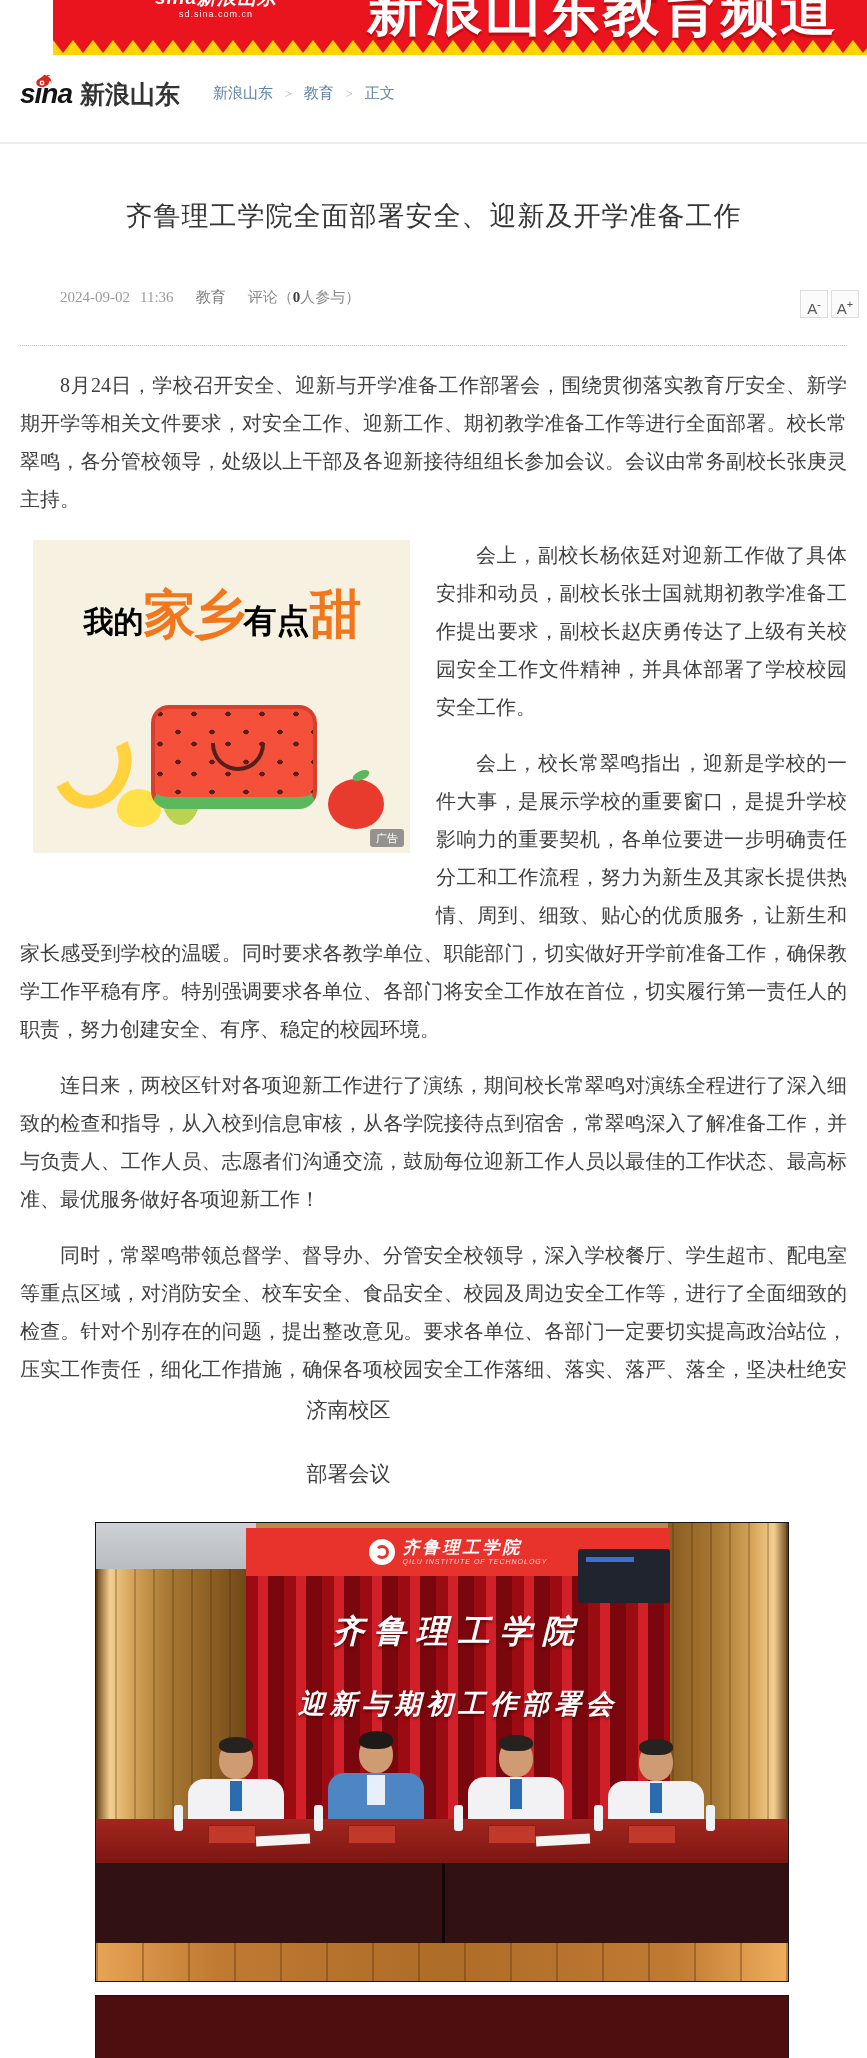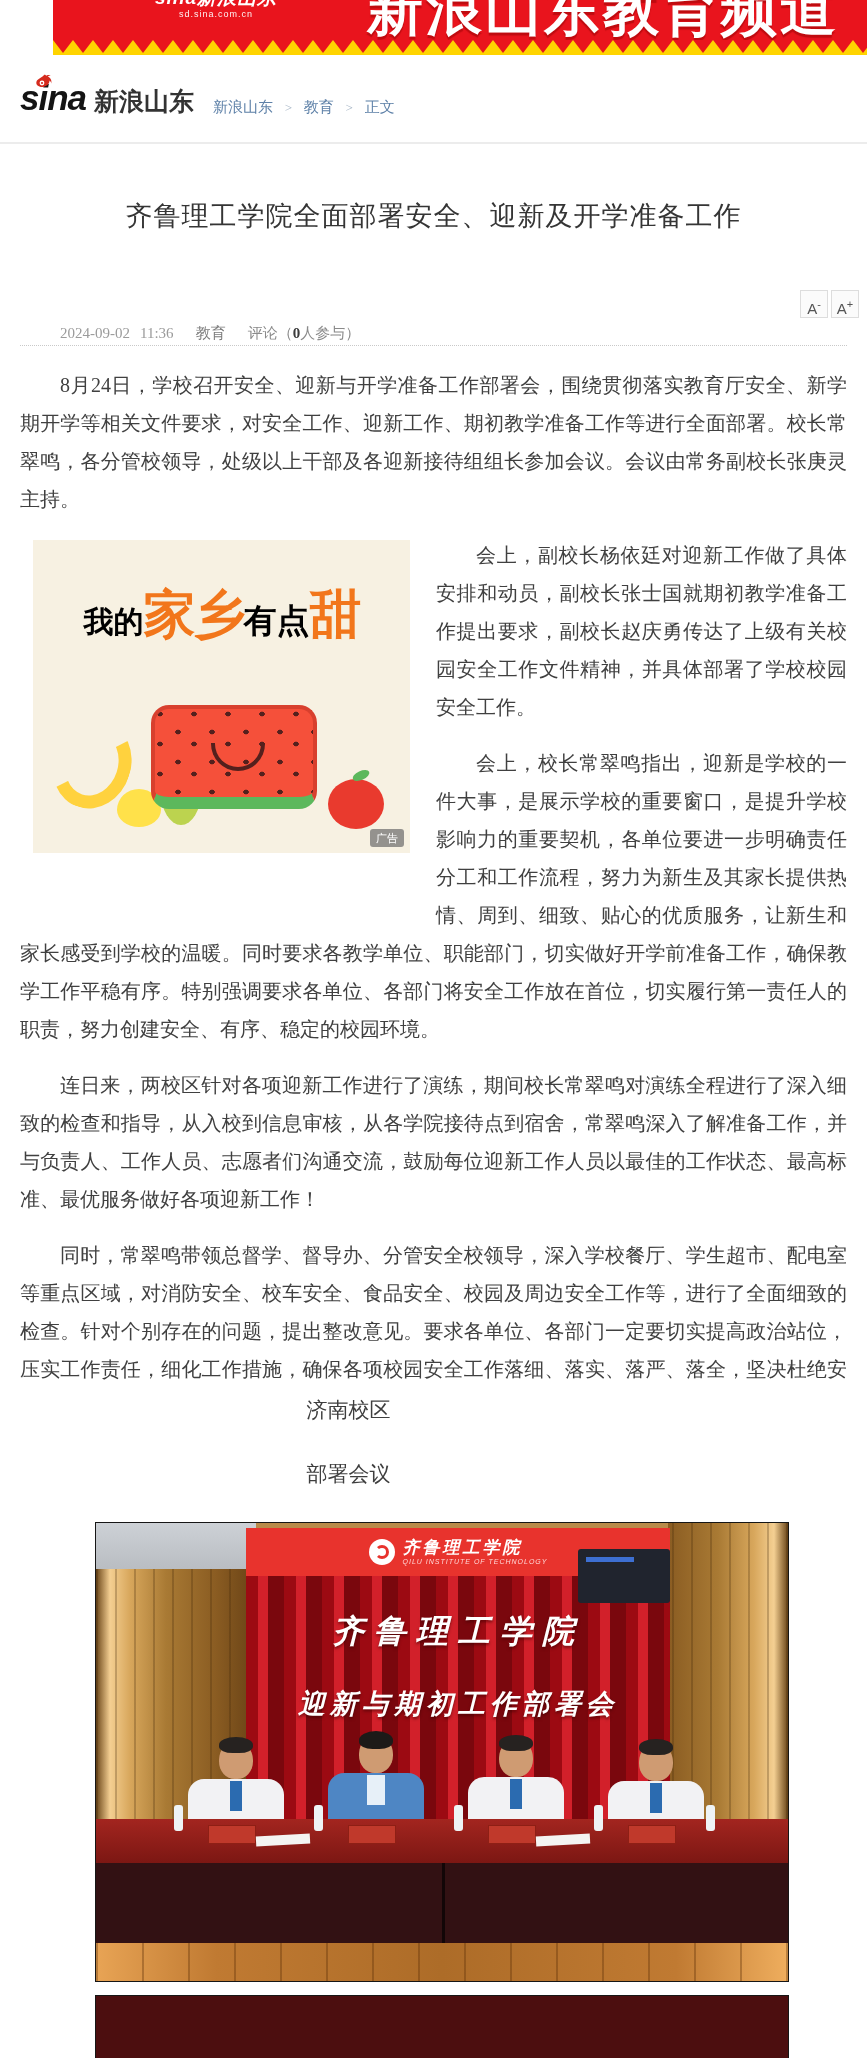--- a/index.html
+++ b/index.html
@@ -12,34 +12,34 @@
   .banner-logo .main{font-size:19px;font-weight:bold;font-style:italic;letter-spacing:1px;display:block;line-height:22px;}
   .banner-logo .sub{font-size:9px;display:block;line-height:10px;letter-spacing:1px;opacity:.95;}
   .banner-big{position:absolute;left:314px;top:-27px;font-size:56px;font-weight:bold;color:#fff;
               white-space:nowrap;letter-spacing:3px;text-shadow:0 3px 1px rgba(140,0,0,.45);}
   .saw{position:absolute;left:0;right:0;bottom:0;display:block;}
 
   
   .site-header{position:absolute;top:76px;left:0;width:867px;height:46px;}
   .logo{position:absolute;left:20px;top:2px;height:40px;}
   .logo .flame{position:absolute;left:12px;top:-4px;}
-  .logo .sina{font-size:35px;font-weight:bold;font-style:italic;color:#141414;letter-spacing:-1px;text-align:center;}
+  .logo .sina{font-size:28px;font-weight:bold;font-style:italic;color:#141414;letter-spacing:-1px;text-align:center;}
   .logo .region{font-size:25px;color:#333;margin-left:8px;font-weight:bold;}
-  .breadcrumb{position:absolute;left:213px;top:22px;font-size:15px;color:#5e81a8;
+  .breadcrumb{position:absolute;left:213px;top:8px;font-size:15px;color:#5e81a8;
               font-family:"Liberation Serif","DejaVu Serif",serif;}
   .breadcrumb .sep{color:#a7b6c6;margin:0 8px;font-size:13px;}
   .breadcrumb a{color:#5e81a8;text-decoration:none;cursor:pointer;}
 
   .top-divider{position:absolute;top:142px;left:0;width:867px;height:2px;background:#ececec;}
 
   
   .art-title{position:absolute;top:198px;left:0;width:867px;text-align:center;
              font-size:27px;color:#353535;font-weight:500;letter-spacing:1px;}
   .meta{position:absolute;top:288px;left:60px;font-size:15px;color:#9b9b9b;
-        font-family:"Liberation Serif","DejaVu Serif",serif;margin-top:36px;}
+        font-family:"Liberation Serif","DejaVu Serif",serif;}
   .meta .time{margin-left:10px;}
   .meta .cat{margin-left:22px;color:#7c7c7c;cursor:pointer;}
   .meta .cmt{margin-left:22px;color:#8a8a8a;cursor:pointer;}
   .meta .cmt b{color:#3c3c3c;}
   .font-btns{position:absolute;top:290px;right:8px;}
   .fbtn{display:inline-block;width:26px;height:26px;border:1px solid #ddd;background:#fbfbfb;
         text-align:center;line-height:26px;font-size:15px;color:#555;vertical-align:top;cursor:pointer;}
   .fbtn sup{font-size:11px;}
   .fbtn+.fbtn{margin-left:3px;}
   .dotted{position:absolute;top:345px;left:20px;right:20px;border-top:1px dotted #c9c9c9;}

